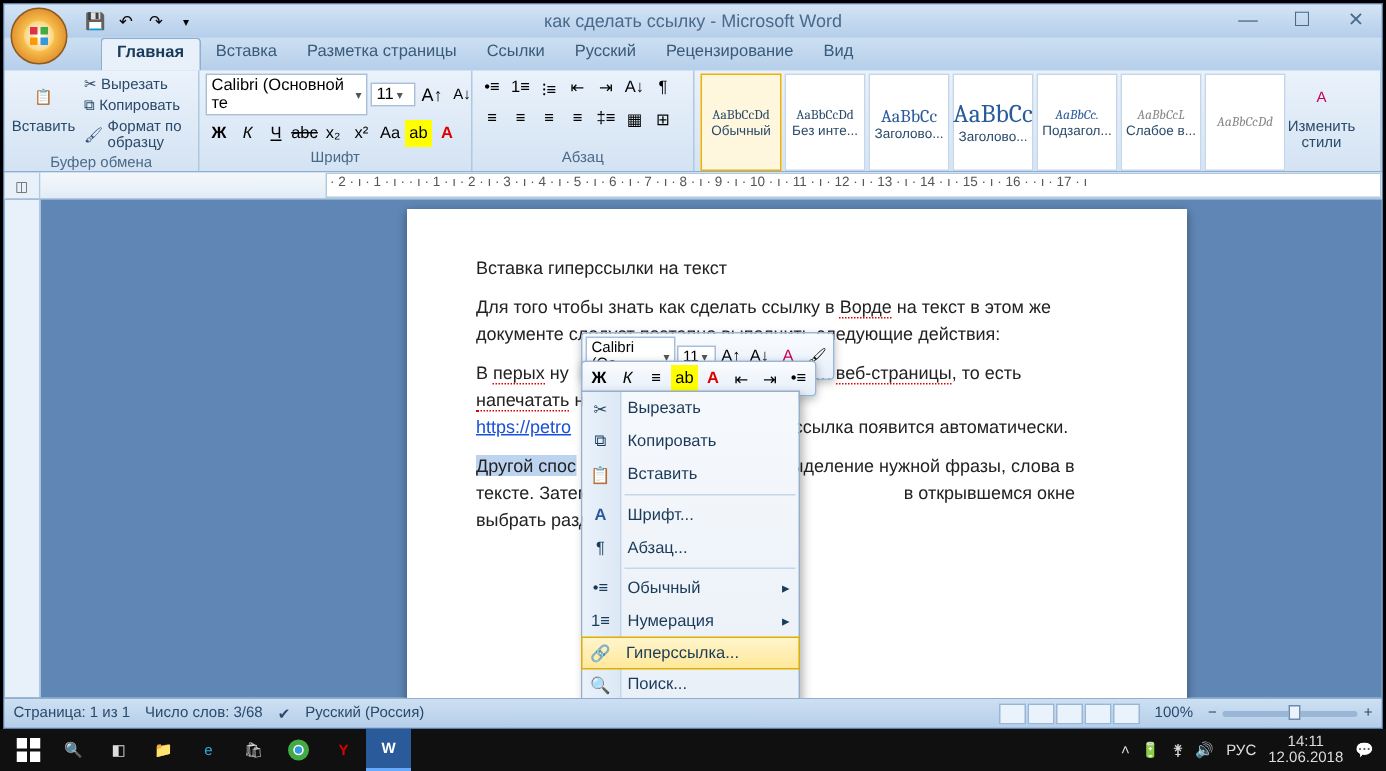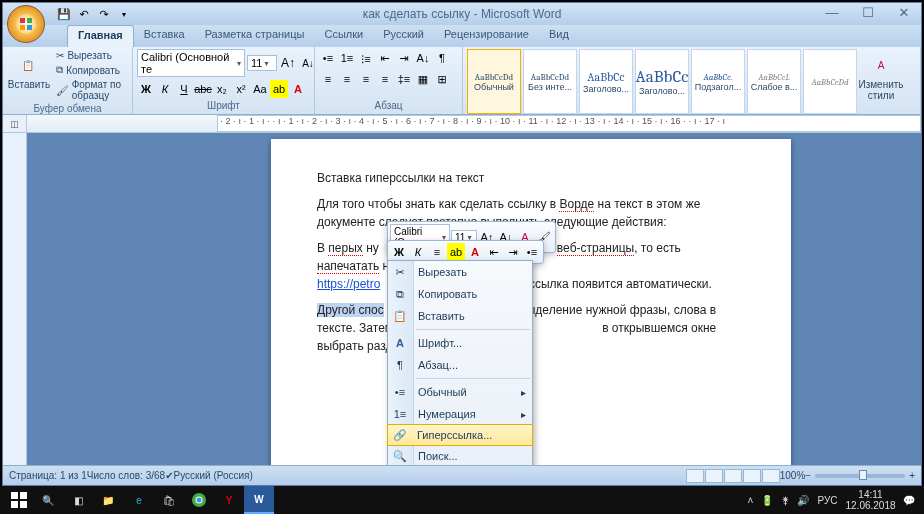--- a/index.html
+++ b/index.html
@@ -67,21 +67,21 @@
   
   .ctx-menu{position:absolute; width:146px; background:linear-gradient(#f6f9fc,#eaf0f8); border:1px solid #97aecb; box-shadow:2px 3px 6px rgba(0,0,0,.3); font-size:11px; color:#1a3a5a;}
   .ctx-menu .strip{position:absolute;left:0;top:0;bottom:0;width:26px;background:linear-gradient(90deg,#eaf2fb,#dce8f5);border-right:1px solid #c4d6ea;}
   .ctx-item{position:relative; display:flex; align-items:center; height:22px; padding-left:30px; padding-right:6px;}
   .ctx-item .ic{position:absolute;left:4px;width:16px;height:16px;display:flex;align-items:center;justify-content:center;}
   .ctx-item.sub::after{content:"▸"; position:absolute; right:6px; font-size:10px; color:#1a3a5a;}
   .ctx-item.hover{background:linear-gradient(#fff5cc,#ffe89a); border:1px solid #e0b000; margin:-1px; padding-left:29px;}
   .ctx-sep{height:1px; background:#c4d6ea; margin:2px 2px 2px 28px;}
 
   
-  .statusbar{height:20px;background:linear-gradient(#cde0f2,#b5ceea); border-top:1px solid #8faed0; display:flex; align-items:center; font-size:10px; color:#2a4a6a; padding:0 6px; }
+  .statusbar{height:20px;background:linear-gradient(#cde0f2,#b5ceea); border-top:1px solid #8faed0; display:flex; align-items:center; font-size:10px; color:#2a4a6a; padding:0 6px; gap:10px;}
   .statusbar .spacer{flex:1;}
   .view-btns{display:flex;gap:1px;}
   .view-btns span{width:18px;height:14px;border:1px solid #9ab6d6;background:#eaf2fb;}
   .zoom{display:flex;align-items:center;gap:4px;}
   .zoom-track{width:90px;height:4px;background:#9ab6d6;border-radius:2px;position:relative;}
   .zoom-thumb{width:8px;height:10px;background:#eaf2fb;border:1px solid #6a8ab0;position:absolute;top:-4px;left:44px;}
 
   
   .taskbar{position:absolute;left:0;right:0;bottom:0;height:28px;background:#101010;display:flex;align-items:center;padding:0 4px;color:#ddd;font-size:10px;}
   .taskbar .tb-btn{width:30px;height:28px;display:flex;align-items:center;justify-content:center;}

